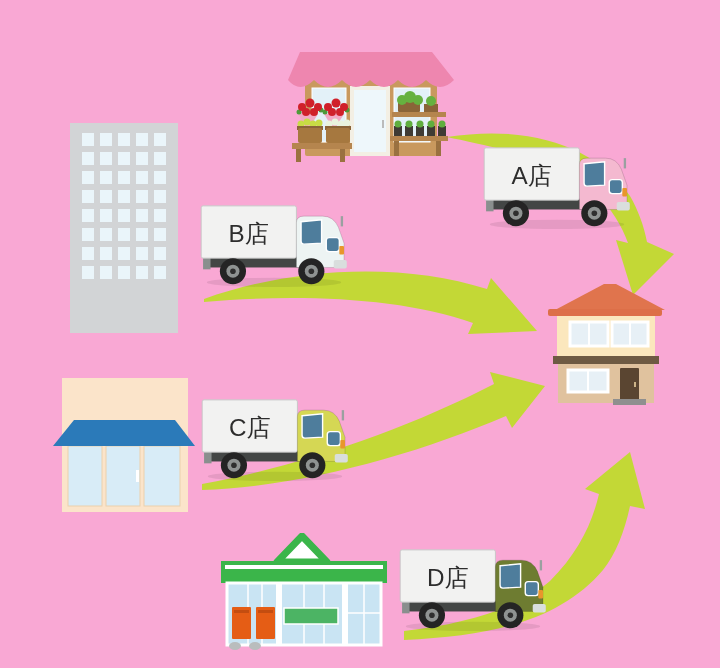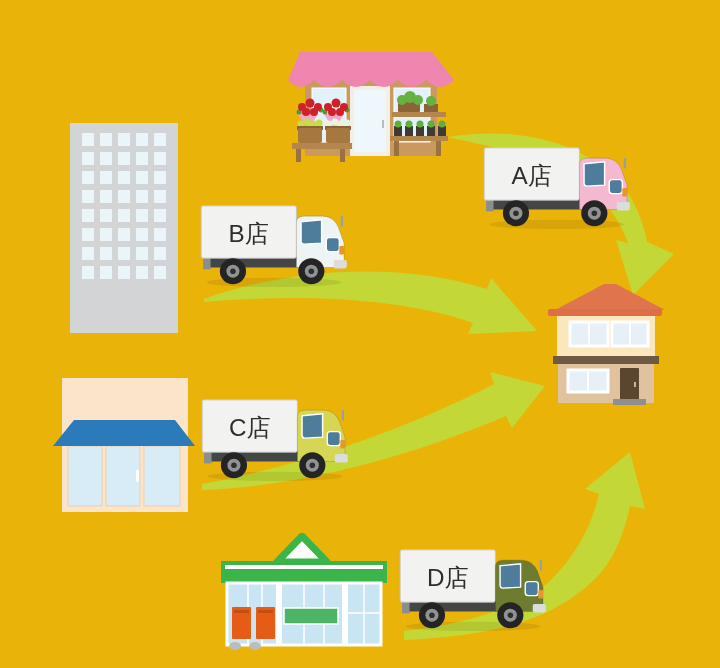--- a/index.html
+++ b/index.html
@@ -1,16 +1,16 @@
 <!DOCTYPE html>
 <html><head>
 <meta charset="utf-8">
 <style>
   html,body{margin:0;padding:0;background:#fff;}
-  .stage{position:relative;width:720px;height:668px;background:#eab308;overflow:hidden;
+  .stage{position:relative;width:720px;height:668px;background:#f9a8d4;overflow:hidden;
          font-family:"Liberation Sans",sans-serif;}
   .layer{position:absolute;left:0;top:0;}
   svg.abs{position:absolute;}
   .arrows{z-index:1;}
   .building{z-index:2;}
   .truck{z-index:3;}
   
   .office{position:absolute;left:70px;top:123px;width:108px;height:210px;
           background:#d2d4d6;z-index:2;}
   .office-windows{position:absolute;left:12px;top:10px;right:12px;

